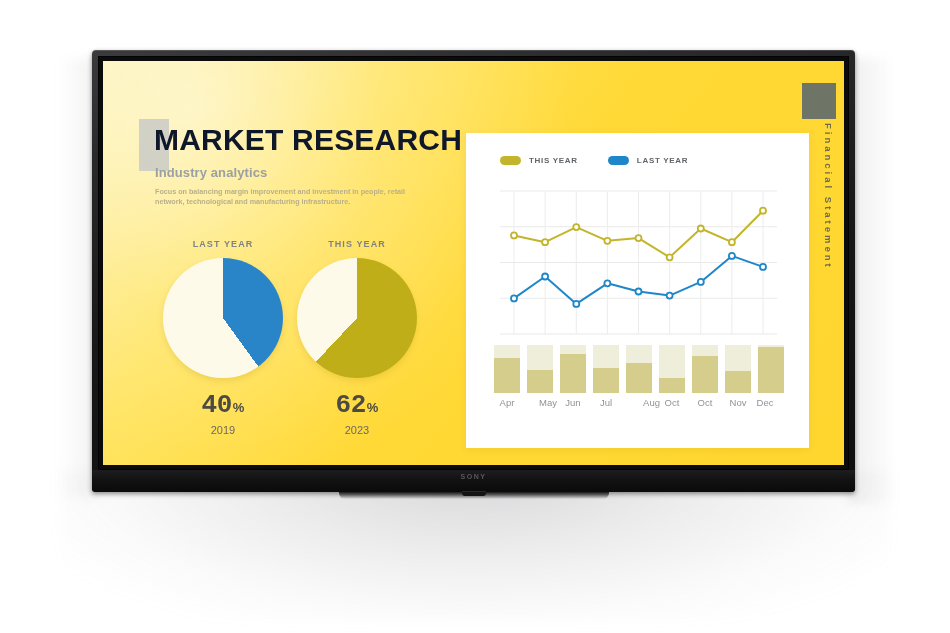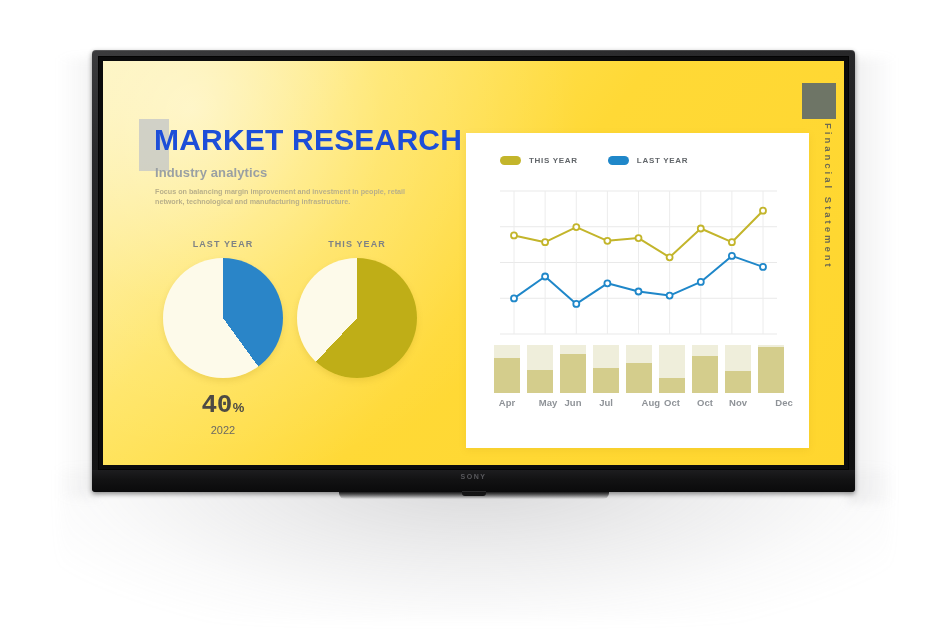--- a/index.html
+++ b/index.html
@@ -125,21 +125,21 @@
     position: absolute;
     left: 0px; top: 58px;
     width: 30px; height: 52px;
     background: rgba(196,198,200,0.78);
   }
   #page-title {
     position: absolute;
     left: 15px; top: 62px;
     font-size: 30px;
     font-weight: bold;
-    color: #1d4ed8;
+    color: #0f172a;
     letter-spacing: 0.2px;
     white-space: nowrap;
     font-family: "Liberation Sans", sans-serif;
   }
   #subtitle {
     position: absolute;
     left: 16px; top: 104px;
     font-size: 13px;
     font-weight: bold;
     color: #9aa0a3;
@@ -256,21 +256,20 @@
     left: 28px; top: 264px;
     width: 290px; height: 16px;
   }
   .month-label {
     position: absolute;
     top: 0;
     width: 30px;
     text-align: center;
     font-size: 9.5px;
     color: #8f9398;
-    font-weight: bold;
   }
 
   
   #rail-box {
     position: absolute;
     right: 8px; top: 22px;
     width: 34px; height: 36px;
     background: #6e7566;
   }
   #rail-text {
@@ -307,28 +306,32 @@
           <div id="subtitle">Industry analytics</div>
           <div id="body-1">Focus on balancing margin improvement and investment in people, retail network, technological and manufacturing infrastructure.</div>
 
           <div class="pie-block" id="pie-block-left">
             <div class="pie-caption">LAST YEAR</div>
             <div class="pie-wrap">
               <div class="pie-disc" id="pie-disc-0" style="background: conic-gradient(rgb(42, 133, 200) 0deg, rgb(42, 133, 200) 144deg, rgb(253, 250, 234) 144deg, rgb(253, 250, 234) 360deg);"></div>
             </div>
             <div class="pct-row">
               <span class="pct-num">40</span><span class="pct-sym">%</span>
-              <div class="pct-year">2022</div>
+              <div class="pct-year">2019</div>
             </div>
           </div>
 
           <div class="pie-block" id="pie-block-right">
             <div class="pie-caption">THIS YEAR</div>
             <div class="pie-wrap">
               <div class="pie-disc" id="pie-disc-1" style="background: conic-gradient(rgb(191, 174, 23) 0deg, rgb(191, 174, 23) 223.2deg, rgb(253, 250, 234) 223.2deg, rgb(253, 250, 234) 360deg);"></div>
+            </div>
+            <div class="pct-row">
+              <span class="pct-num">62</span><span class="pct-sym">%</span>
+              <div class="pct-year">2023</div>
             </div>
           </div>
         </div>
 
         <div id="panel">
           <div id="legend">
             <div class="legend-item">
               <span class="legend-pill" id="legend-pill-0" style="background: rgb(195, 181, 43);"></span>
               <span class="legend-label">THIS YEAR</span>
             </div>
@@ -417,21 +420,21 @@
             </div>
           <div id="month-axis">
               <div class="month-label" style="left: -2px;">Apr</div>
               <div class="month-label" style="left: 31px; margin-left: 8px;">May</div>
               <div class="month-label" style="left: 64px;">Jun</div>
               <div class="month-label" style="left: 97px;">Jul</div>
               <div class="month-label" style="left: 136px; text-align: right;">Aug</div>
               <div class="month-label" style="left: 163px;">Oct</div>
               <div class="month-label" style="left: 196px;">Oct</div>
               <div class="month-label" style="left: 229px;">Nov</div>
-              <div class="month-label" style="left: 275px;">Dec</div>
+              <div class="month-label" style="left: 256px;">Dec</div>
             </div>
         </div>
 
         <div id="rail-box"></div>
         <div id="rail-text">Financial Statement</div>
 
       </div>
 
       <div id="tv-chin">
         <div id="sony-logo">SONY</div>

